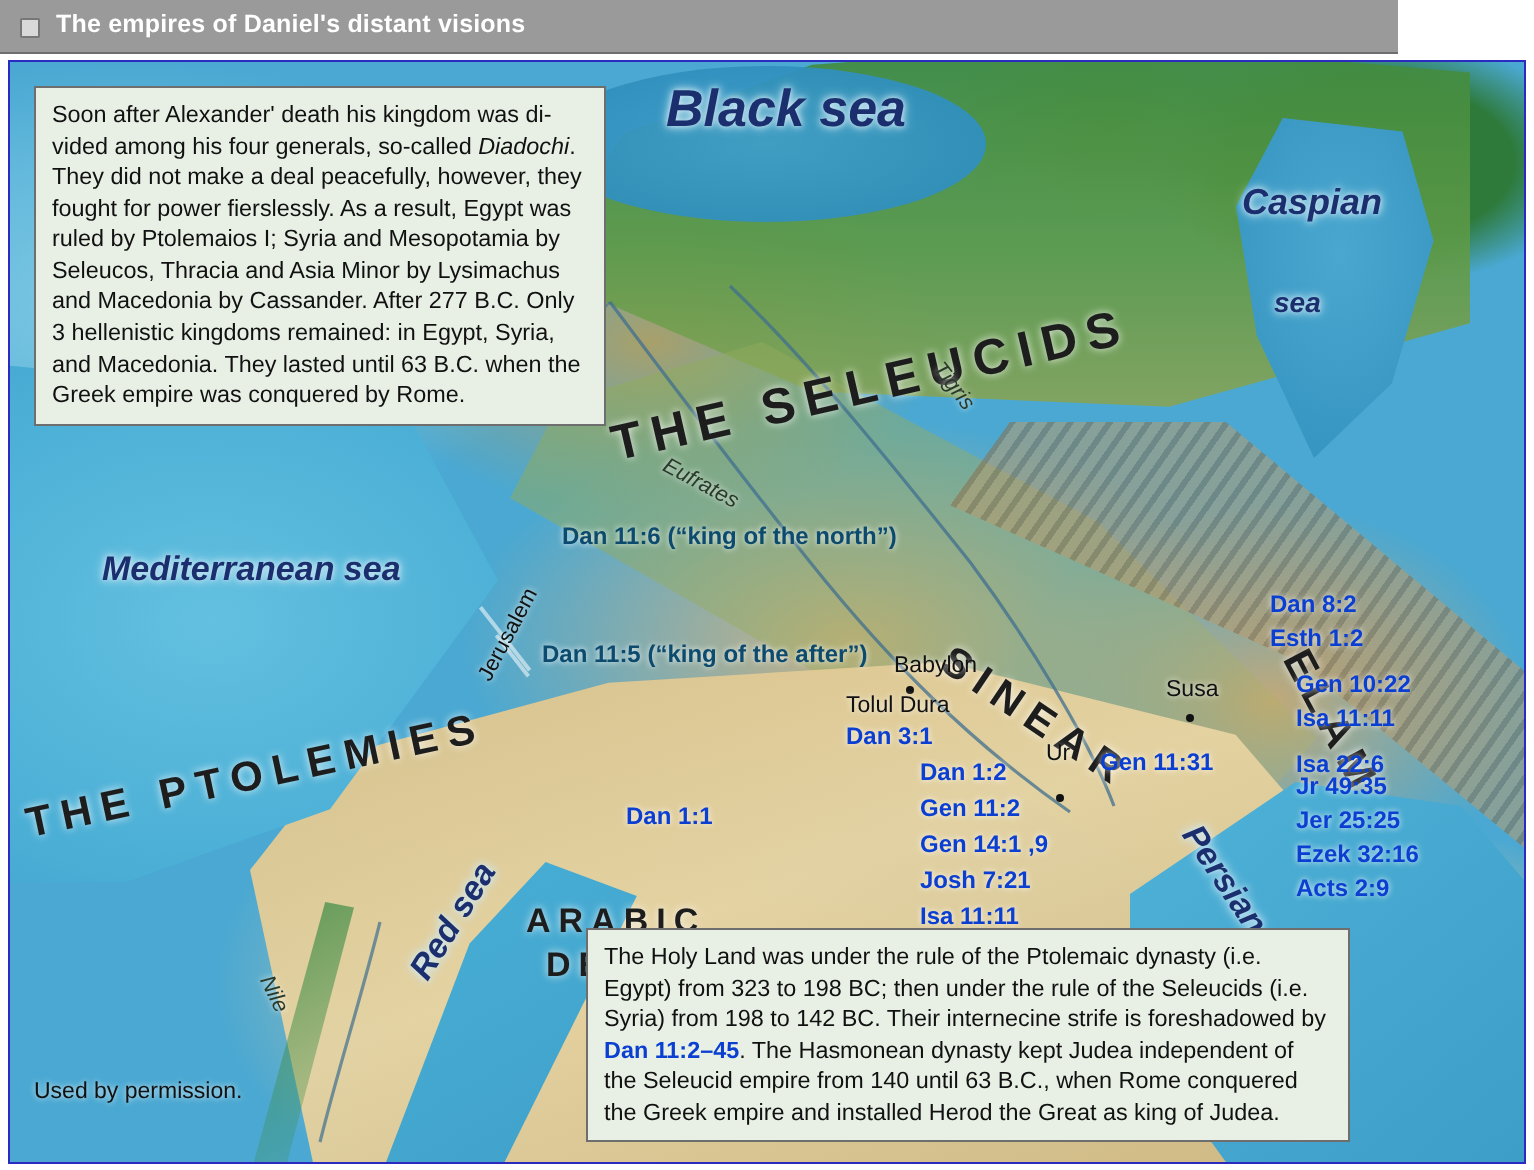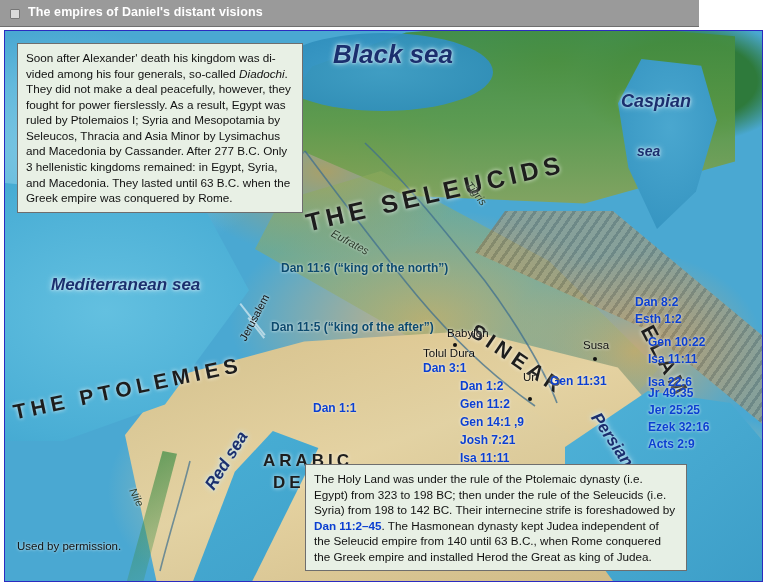--- a/index.html
+++ b/index.html
@@ -125,21 +125,21 @@
   .jerusalem{left:232px;top:306px;font-size:11px;transform:rotate(-62deg);transform-origin:left top;}
 
   .ref{position:absolute;color:#0b3fd1;font-size:12px;font-weight:bold;
        text-shadow:0 0 3px rgba(255,255,255,.9);}
   .ref-purple{color:#0c4a6e;}
 
   
   .textbox{position:absolute;background:#e8f0e5;border:1px solid #6e6e6e;
            color:#111;font-size:11.7px;line-height:1.33;padding:6px 8px;box-sizing:border-box;}
   #box-top{left:12px;top:12px;width:286px;}
-  #box-bottom{left:288px;top:433px;width:382px;margin-left:12px;}
+  #box-bottom{left:288px;top:433px;width:382px;}
   #box-bottom .blue{color:#0b3fd1;font-weight:bold;}
   .italic-b{font-style:italic;font-weight:normal;}
 
   #credit{position:absolute;left:12px;top:508px;color:#111;font-size:11.5px;line-height:1.35;
           text-shadow:0 0 3px rgba(255,255,255,.9);}
   #credit .c1{font-style:italic;}
 
   
   .coast-white{position:absolute;background:rgba(255,255,255,.55);}
   .dash1{left:236px;top:272px;width:40px;height:2px;transform:rotate(52deg);transform-origin:left top;}

